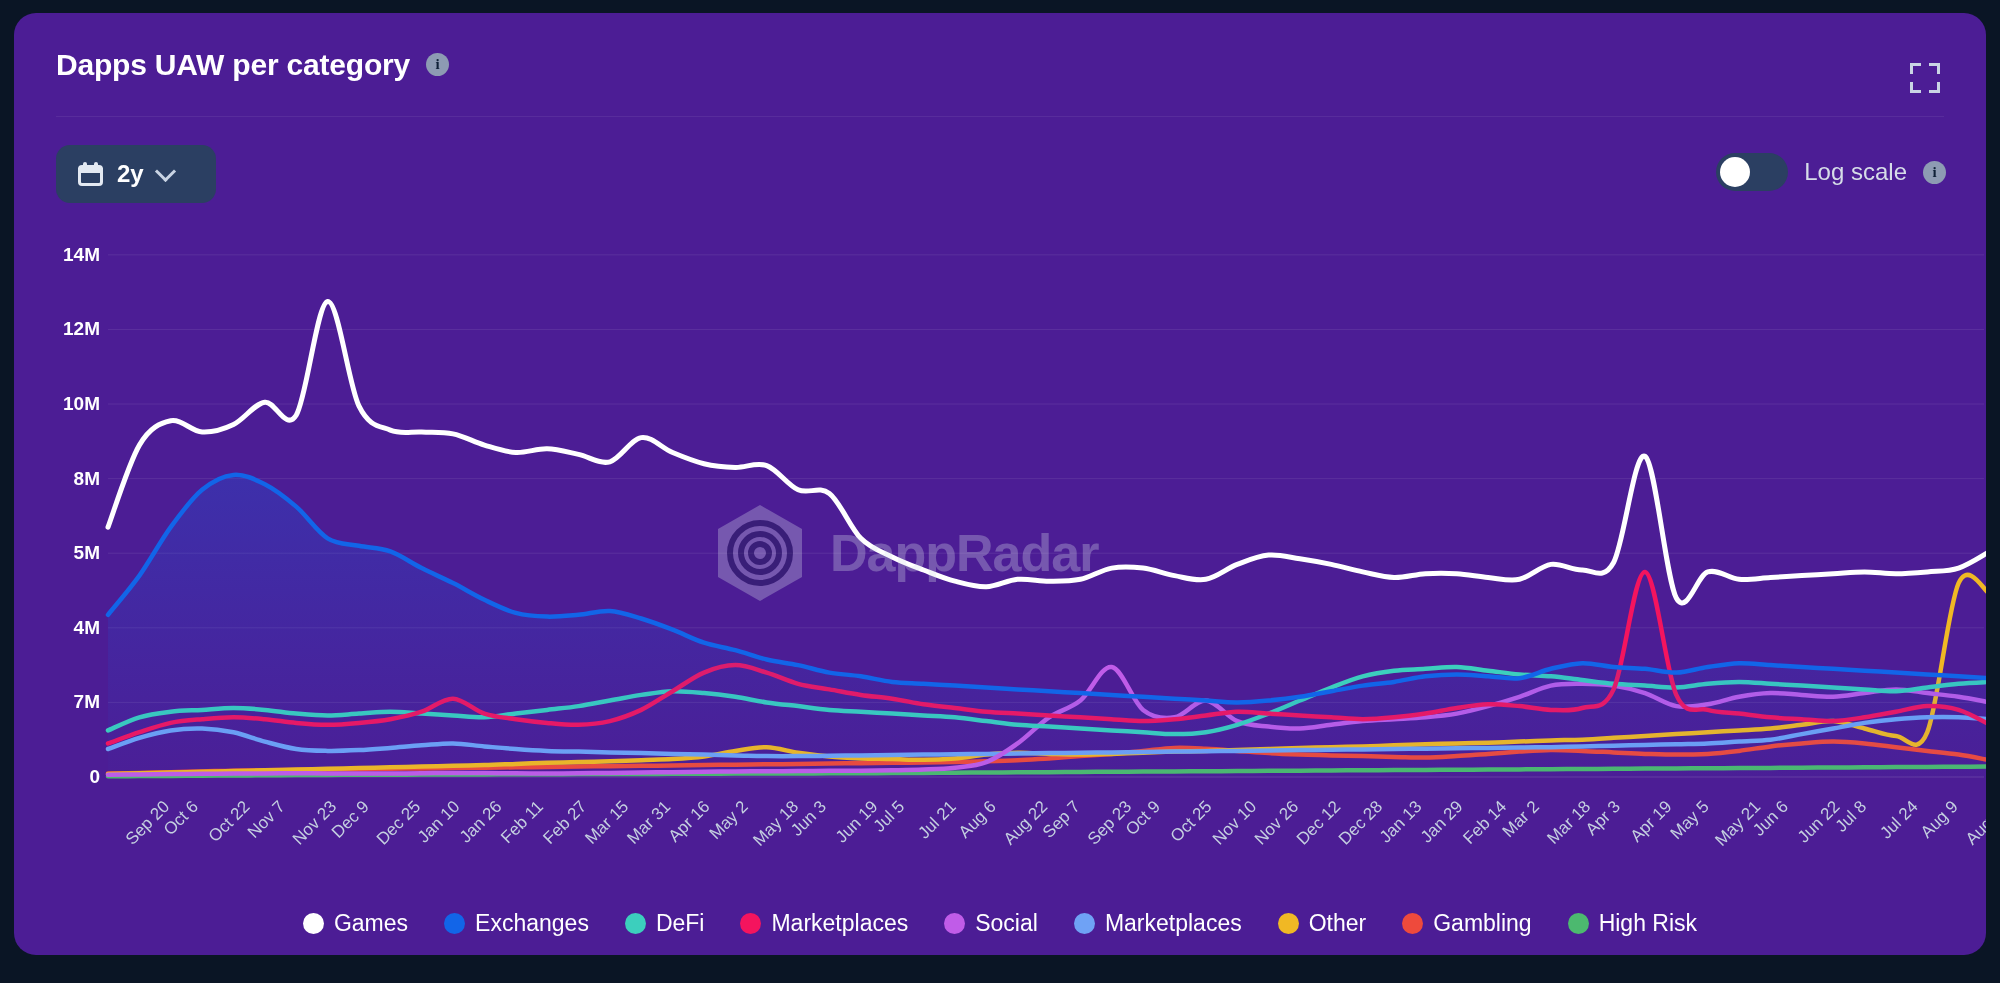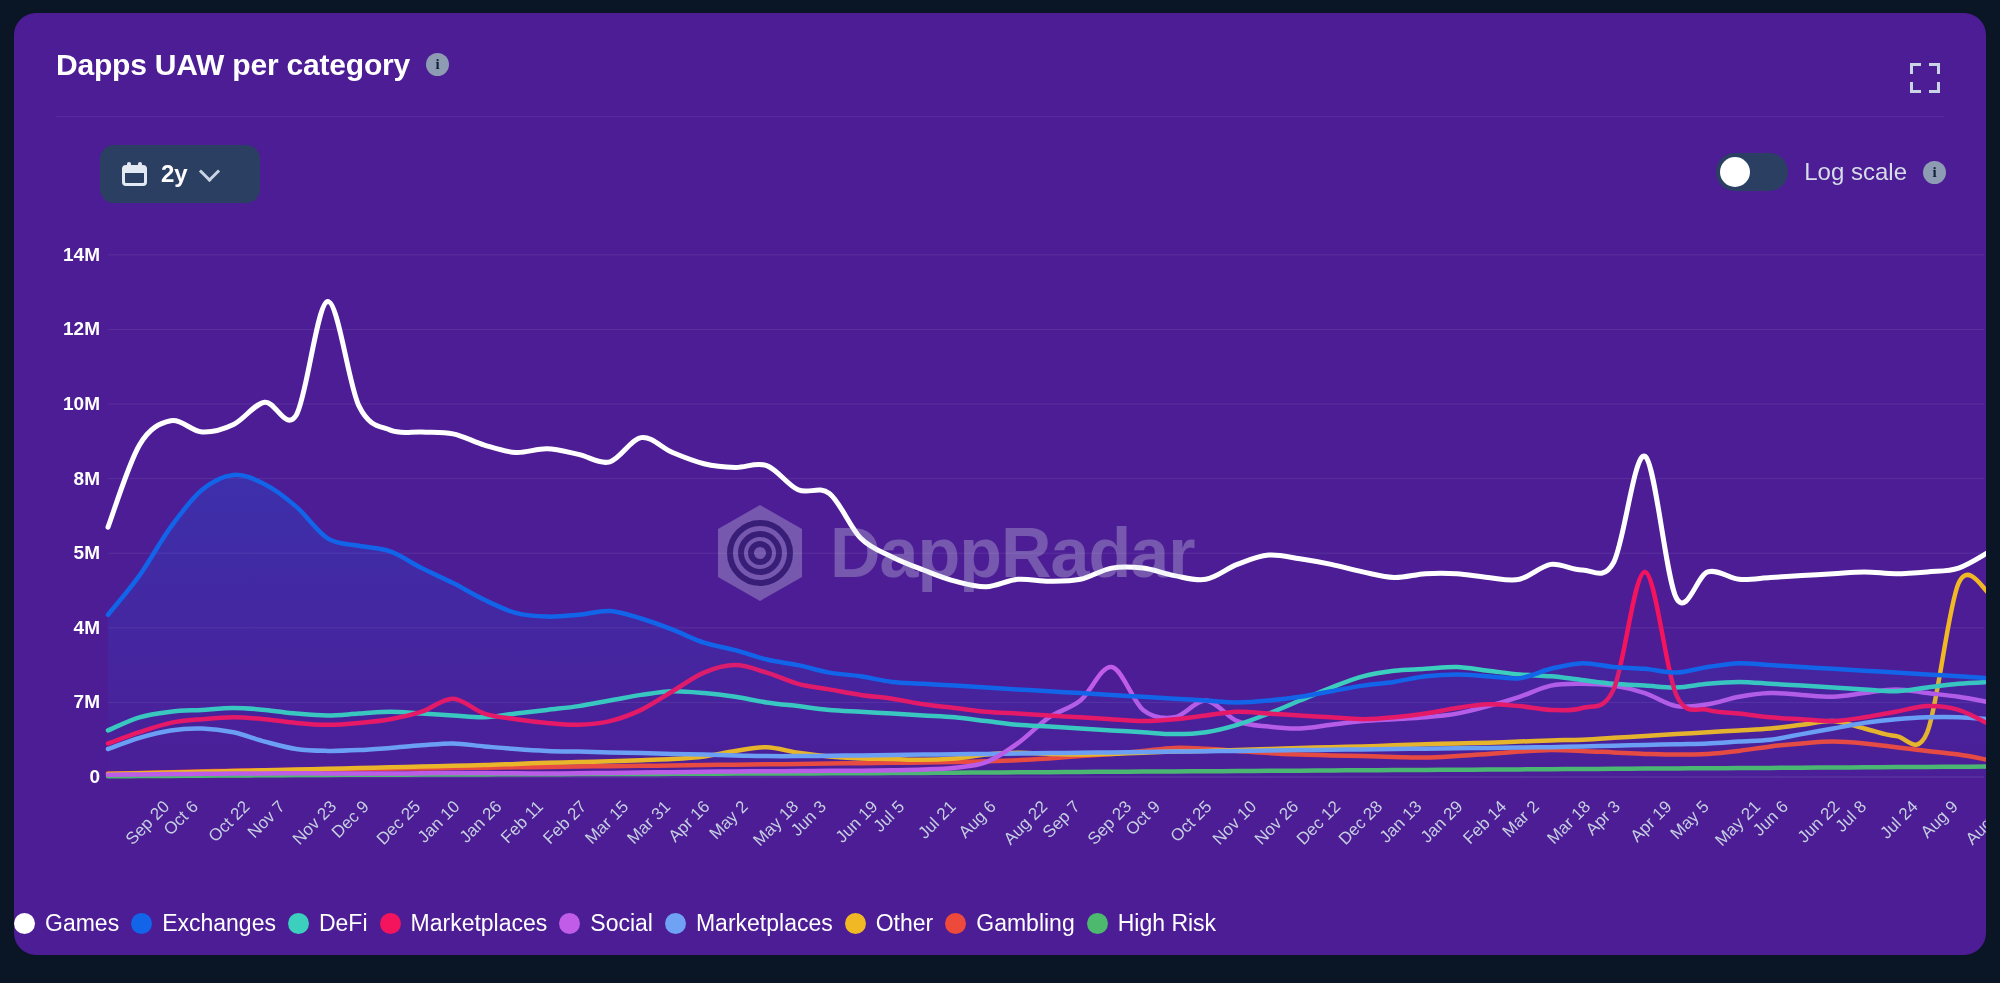--- a/index.html
+++ b/index.html
@@ -53,21 +53,21 @@
     background:rgba(255,255,255,0.07);
   }
 
   
   .controls { position:absolute; left:0; top:118px; width:100%; height:80px; }
   .range-picker {
     position:absolute; left:42px; top:14px;
     height:58px; min-width:160px;
     background:#2b3f62; border-radius:14px;
     display:flex; align-items:center; gap:14px;
-    padding:0 22px; cursor:pointer;margin-left:44px;
+    padding:0 22px; cursor:pointer;
   }
   .cal-icon { position:relative; width:25px; height:24px; }
   .cal-icon .body {
     position:absolute; left:0; top:3px; width:25px; height:21px;
     border:3px solid #e3e9f2; border-radius:4px;
   }
   .cal-icon .bar {
     position:absolute; left:0; top:6px; width:25px; height:5px; background:#e3e9f2;
   }
   .cal-icon .n1, .cal-icon .n2 {
@@ -97,43 +97,43 @@
   
   .plot-area {
     position:absolute; left:0; top:0; width:1972px; height:942px;
     pointer-events:none;
   }
   .watermark {
     position:absolute; left:700px; top:490px;
     display:flex; align-items:center; gap:24px; opacity:0.30;
   }
   .wm-text {
-    font-size:70px; font-weight:bold; color:#d9e1ec; letter-spacing:-1px;
+    font-size:52px; font-weight:bold; color:#d9e1ec; letter-spacing:-1px;
   }
 
   .ylabel {
     position:absolute; right:0; transform:translateY(-50%);
     font-size:19px; font-weight:bold; color:#ffffff; 
     white-space:nowrap;
   }
   .ylabels-col { position:absolute; left:14px; top:0; width:72px; height:942px; }
 
   .xlabel {
     position:absolute;
     font-size:17px; color:#c4cfe0; white-space:nowrap;
     transform-origin:right top;
     transform:rotate(-45deg);
     text-align:right;
   }
 
   
   .legend {
     position:absolute; left:0; bottom:18px; width:100%;
-    display:flex; align-items:center; 
-    gap:12px; flex-wrap:nowrap;
+    display:flex; align-items:center; justify-content:center;
+    gap:36px; flex-wrap:nowrap;
   }
   .legend-item { display:flex; align-items:center; gap:10px; cursor:pointer; }
   .legend-dot { width:21px; height:21px; border-radius:50%; flex:none; }
   .legend-text { font-size:23px; color:#ffffff; white-space:nowrap; }
 </style>
 </head>
 <body>
 
 <div id="root">
   <div class="card">

